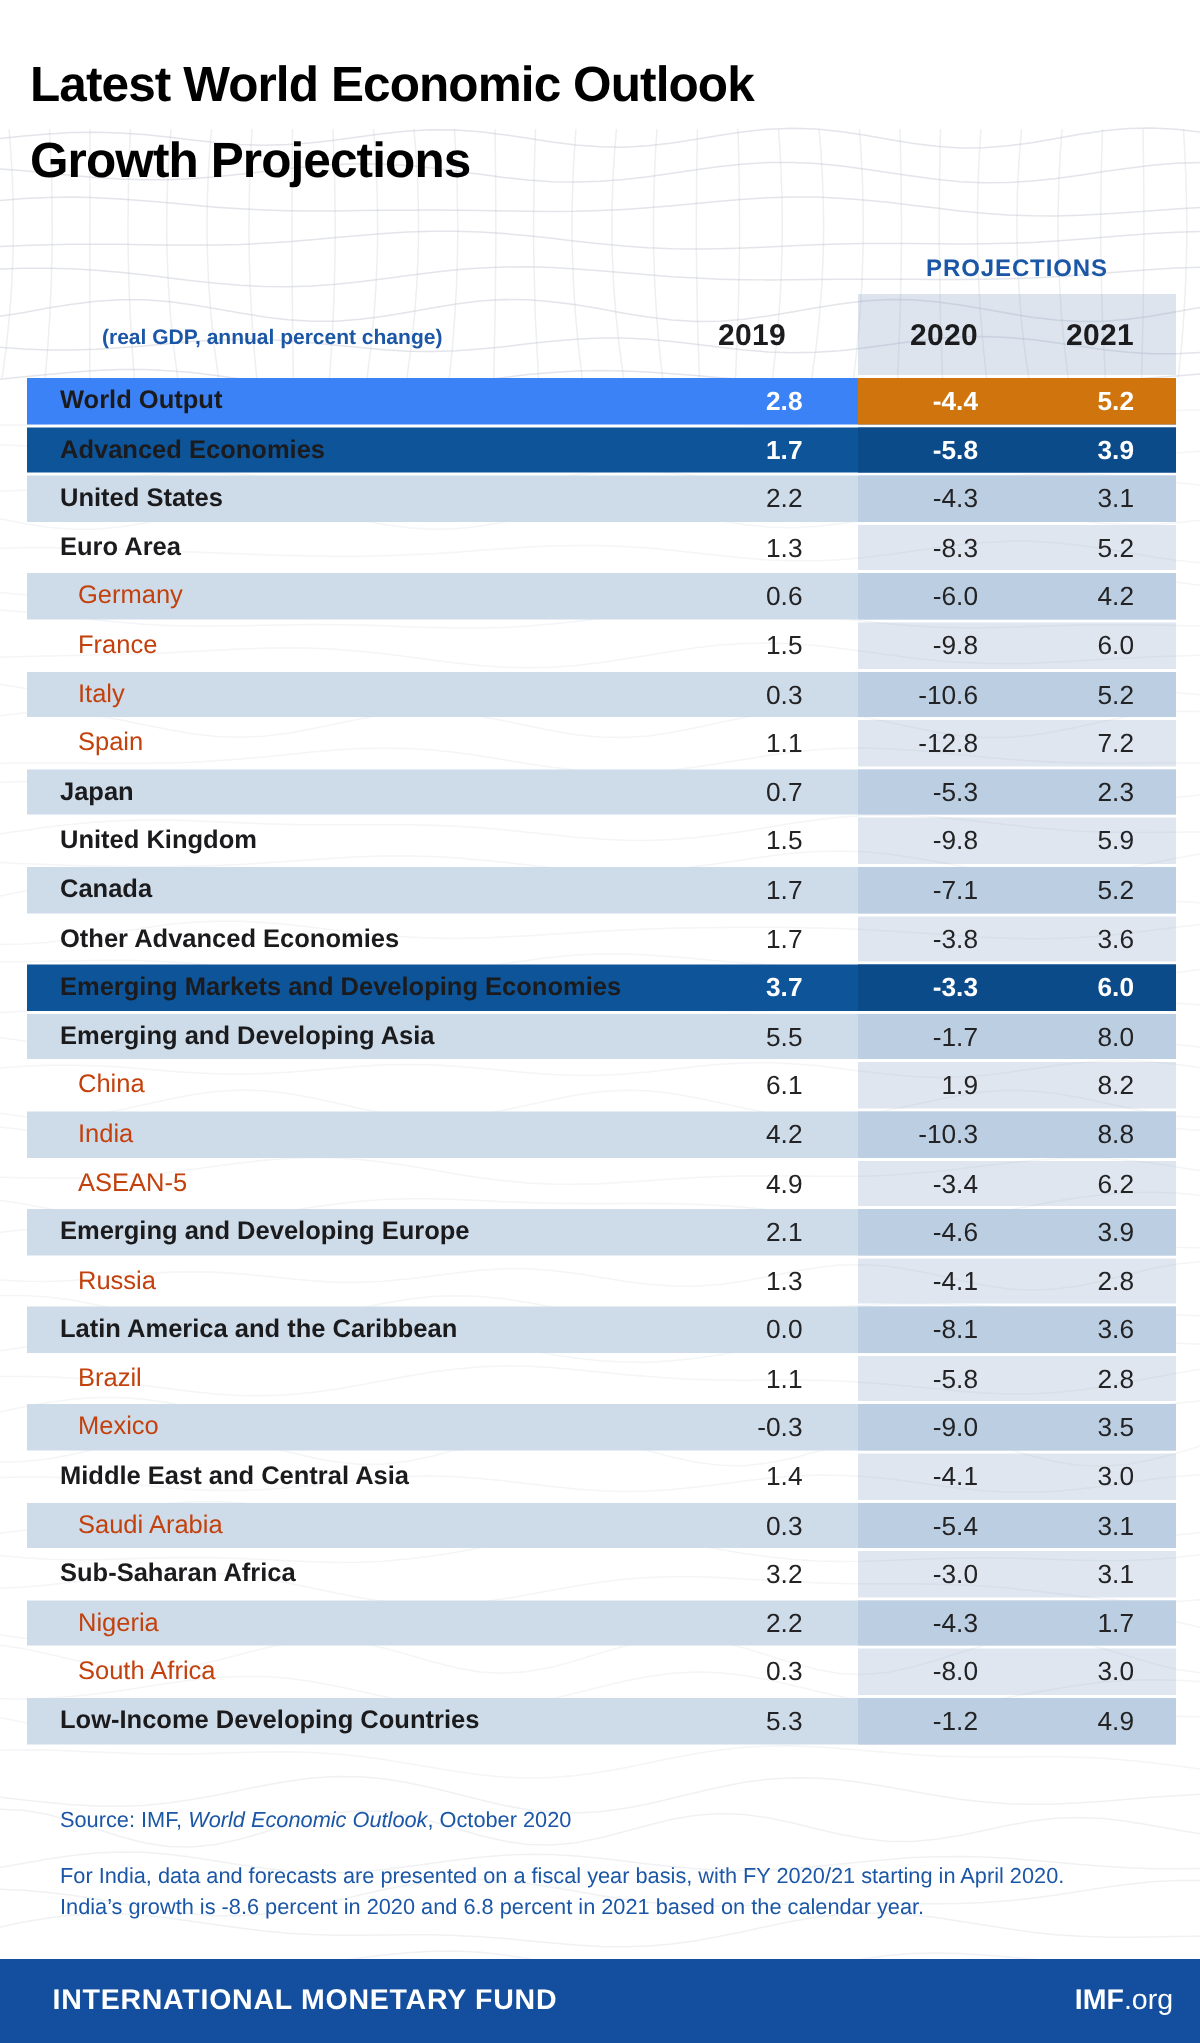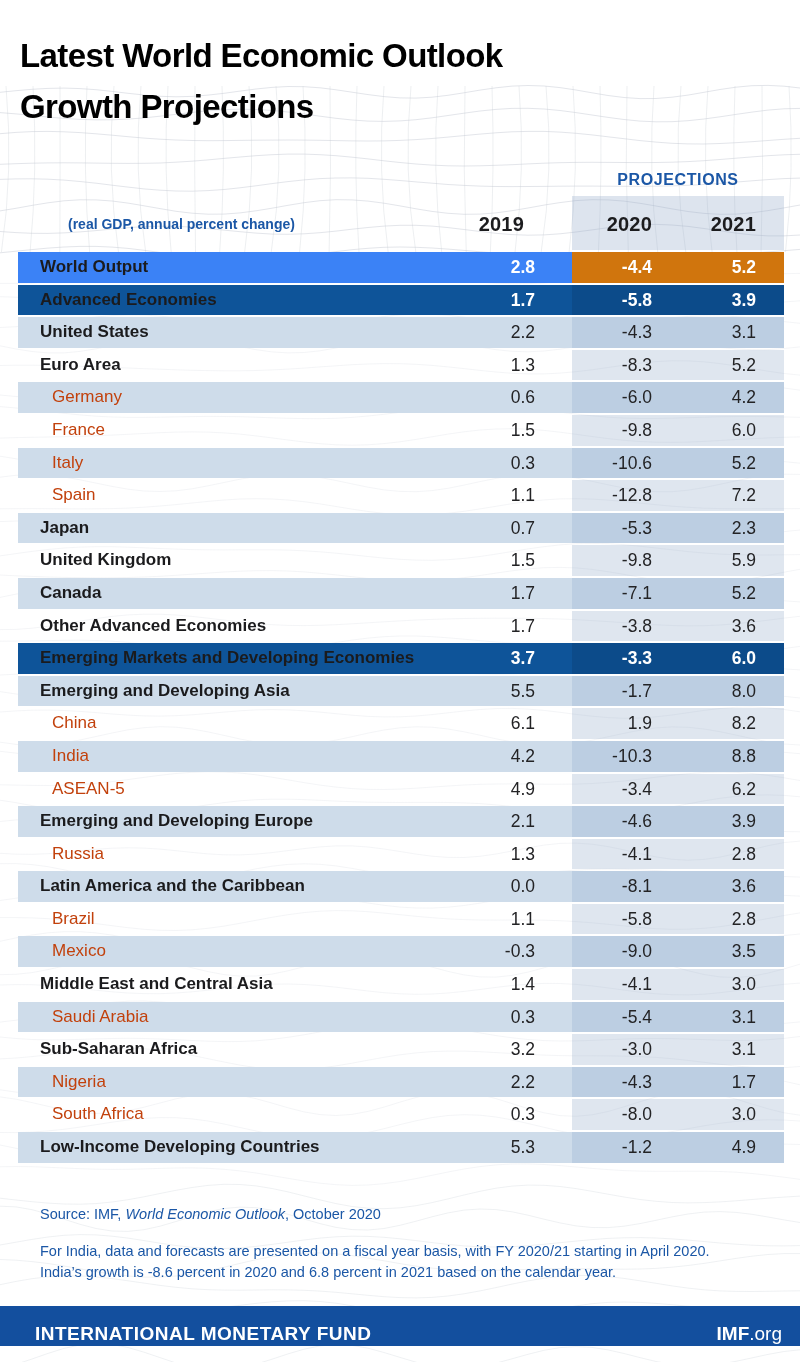--- a/index.html
+++ b/index.html
@@ -60,21 +60,21 @@
   .source{
     position:absolute;left:40px;top:1206px;z-index:2;
     font-size:14.5px;color:#1b57a6;
   }
   .source .it{font-style:italic;}
   .india-note{
     position:absolute;left:40px;top:1241px;z-index:2;
     font-size:14.5px;line-height:21px;color:#1b57a6;
   }
   .footer-bar{
-    position:absolute;left:0;top:1306px;width:800px;height:40px;z-index:3;
+    position:absolute;left:0;top:1306px;width:800px;height:56px;z-index:3;
     background:#134f9e;
   }
   .org-name{
     position:absolute;left:35px;top:0;line-height:56px;
     font-size:19px;font-weight:700;color:#ffffff;letter-spacing:0.5px;
   }
   .site{
     position:absolute;right:18px;top:0;line-height:56px;
     font-size:19px;color:#ffffff;
   }

